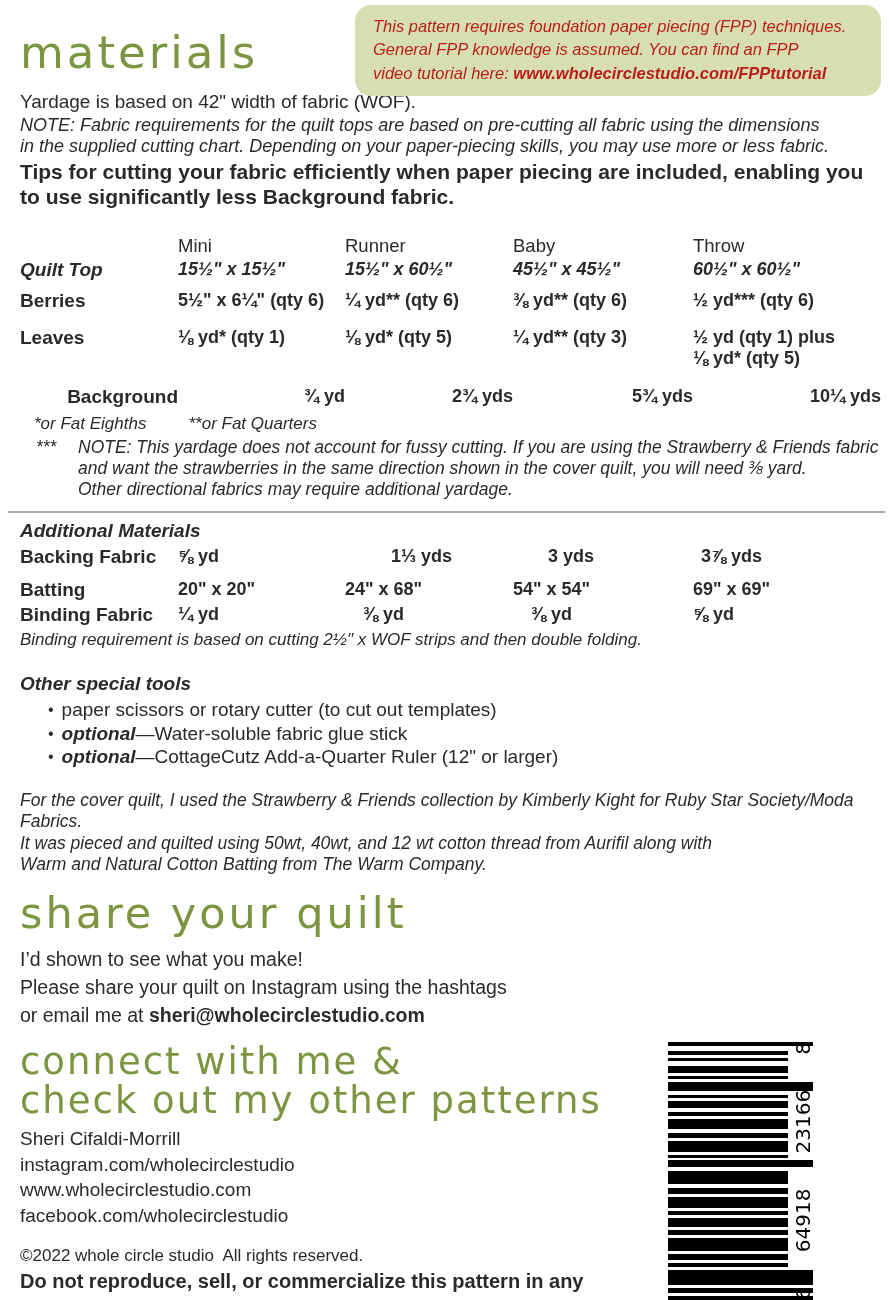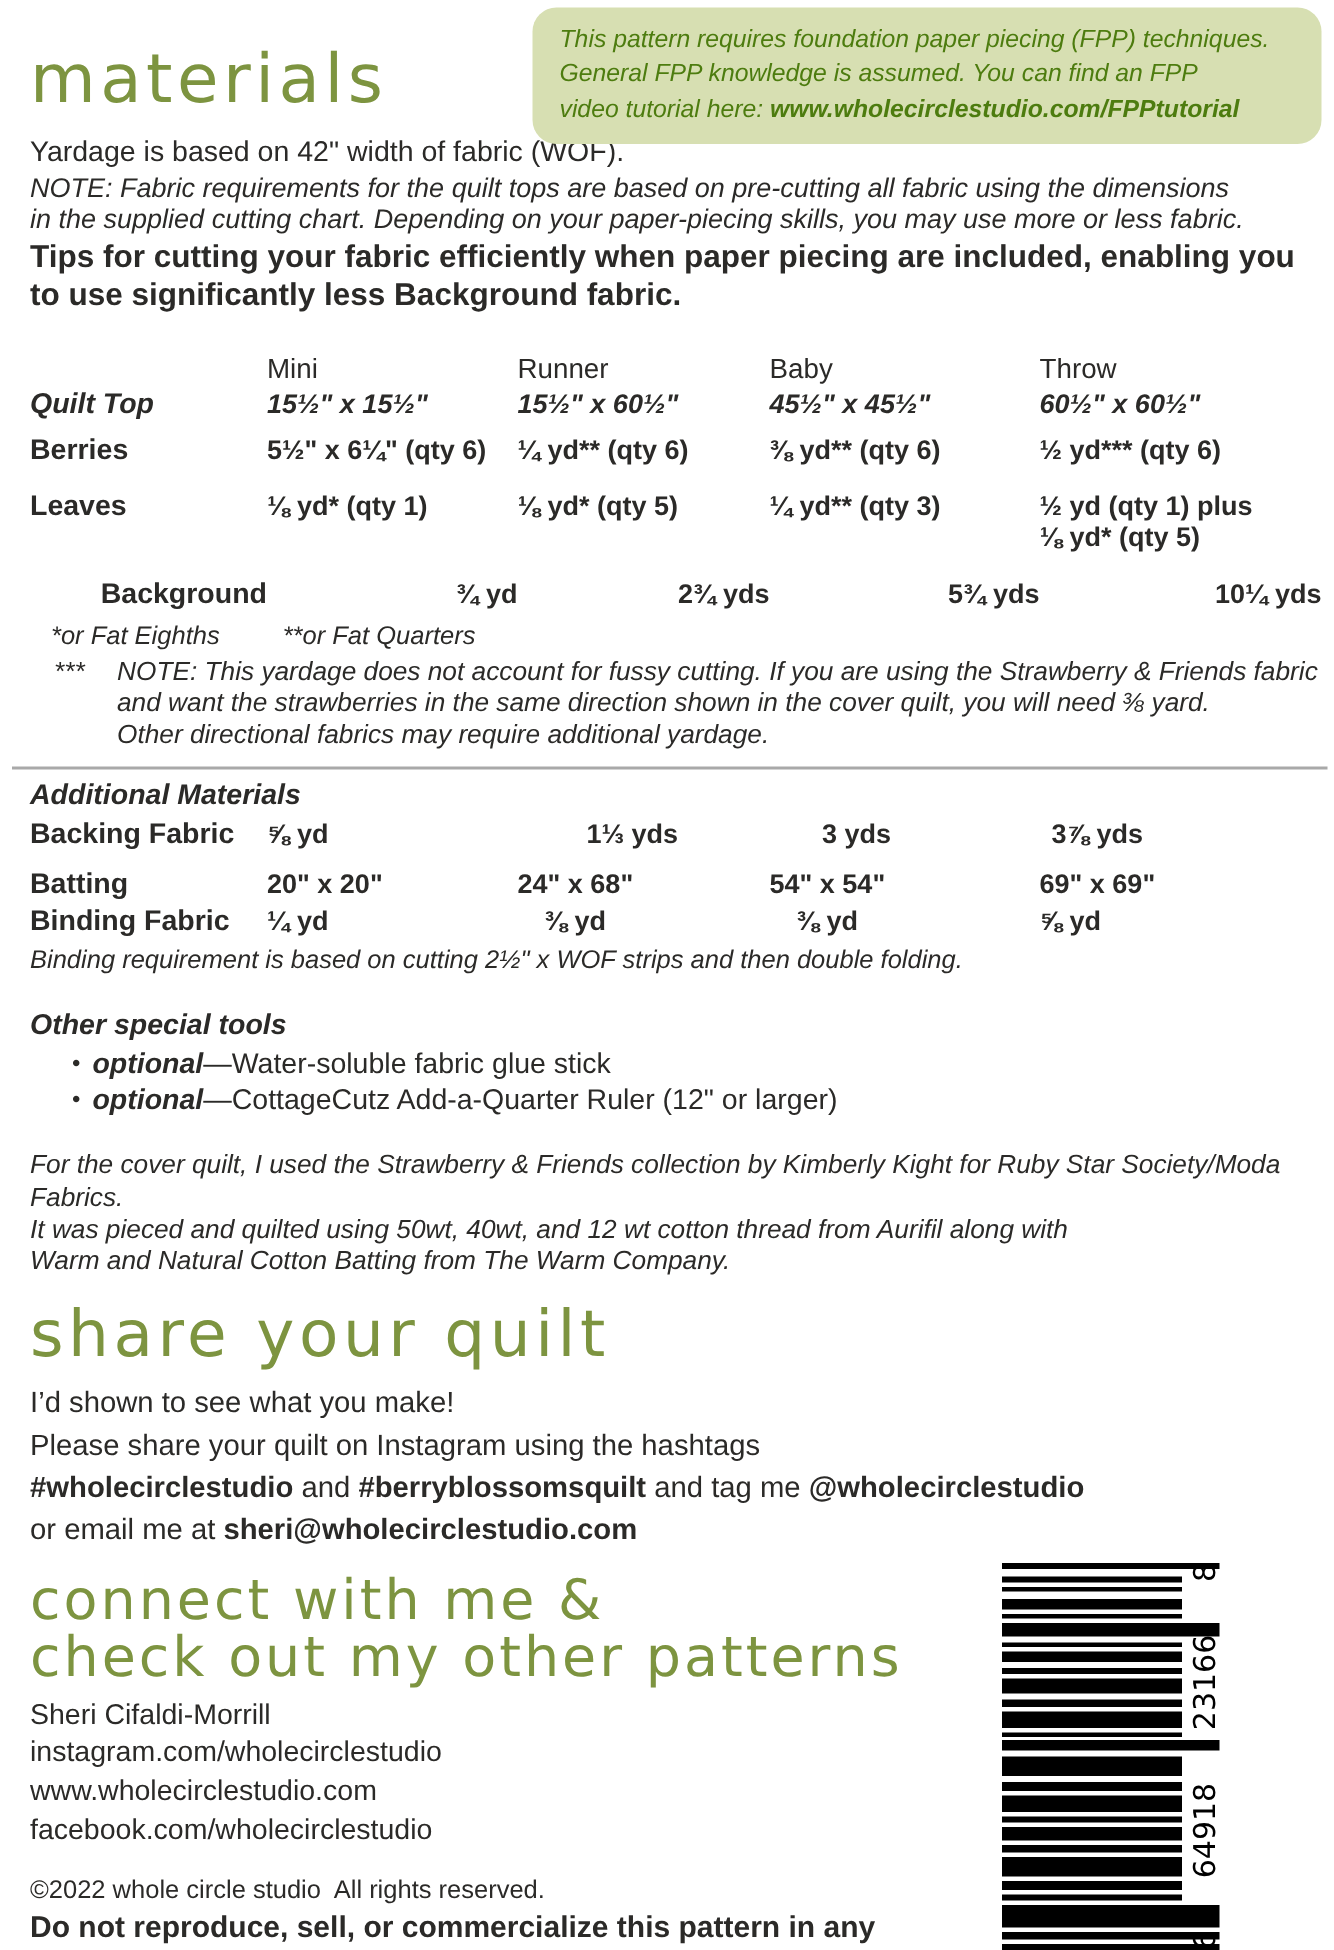--- a/index.html
+++ b/index.html
@@ -31,21 +31,21 @@
   .h-materials{font-size:45px;margin-top:30px;}
   .h-share{font-size:43px;margin-top:16px;}
   .h-connect{font-size:37px;margin-top:14px;letter-spacing:2px;}
 
   
   .note-box{
     position:absolute;top:5px;right:8px;width:492px;
     background:var(--note_bg);
     border-radius:16px;
     padding:10px 16px 11px 18px;
-    font-style:italic;font-size:16.5px;line-height:1.42;color:#4d7c0f;
+    font-style:italic;font-size:16.5px;line-height:1.42;color:#b91c1c;
   }
   .note-box .b{font-weight:bold;}
 
   .intro{font-size:19px;margin-top:13px;line-height:1.25;}
   .fab-note{font-style:italic;font-size:18px;line-height:1.2;margin-top:1px;}
   .tips{font-weight:bold;font-size:21px;line-height:1.18;margin-top:2px;}
 
   
   .grid{display:grid;grid-template-columns:158px 167px 168px 180px 1fr;align-items:start;}
   .r-sizes{margin-top:26px;font-size:18.5px;}
@@ -200,35 +200,35 @@
         <div>¼ yd</div>
         <div class="sh18">⅜ yd</div>
         <div class="sh18">⅜ yd</div>
         <div>⅝ yd</div>
       </div>
       <div class="bind-note">Binding requirement is based on cutting 2½" x WOF strips and then double folding.</div>
     </div>
 
     <div class="h-tools">Other special tools</div>
     <ul class="tools-list">
+      <li><span class="opt"></span><span>paper scissors or rotary cutter (to cut out templates)</span></li>
       <li><span class="opt">optional</span><span>—Water-soluble fabric glue stick</span></li>
       <li><span class="opt">optional</span><span>—CottageCutz Add-a-Quarter Ruler (12" or larger)</span></li>
     </ul>
 
     <div class="cover-note">
       <div>For the cover quilt, I used the Strawberry &amp; Friends collection by Kimberly Kight for Ruby Star Society/Moda Fabrics.</div>
       <div>It was pieced and quilted using 50wt, 40wt, and 12 wt cotton thread from Aurifil along with</div>
       <div>Warm and Natural Cotton Batting from The Warm Company.</div>
     </div>
 
     <h2 class="green-h h-share">share your quilt</h2>
     <div class="share-text">
       <div>I’d shown to see what you make!</div>
       <div>Please share your quilt on Instagram using the hashtags</div>
-      <div><span class="b">#wholecirclestudio</span><span> and </span><span class="b">#berryblossomsquilt</span><span> and tag me </span><span class="b">@wholecirclestudio</span></div>
       <div><span>or email me at </span><span class="b">sheri@wholecirclestudio.com</span></div>
     </div>
 
     <h2 class="green-h h-connect">
       <div>connect with me &amp;</div>
       <div>check out my other patterns</div>
     </h2>
     <div class="connect-info">
       <div>Sheri Cifaldi-Morrill</div>
       <div><a class="link">instagram.com/wholecirclestudio</a></div>

